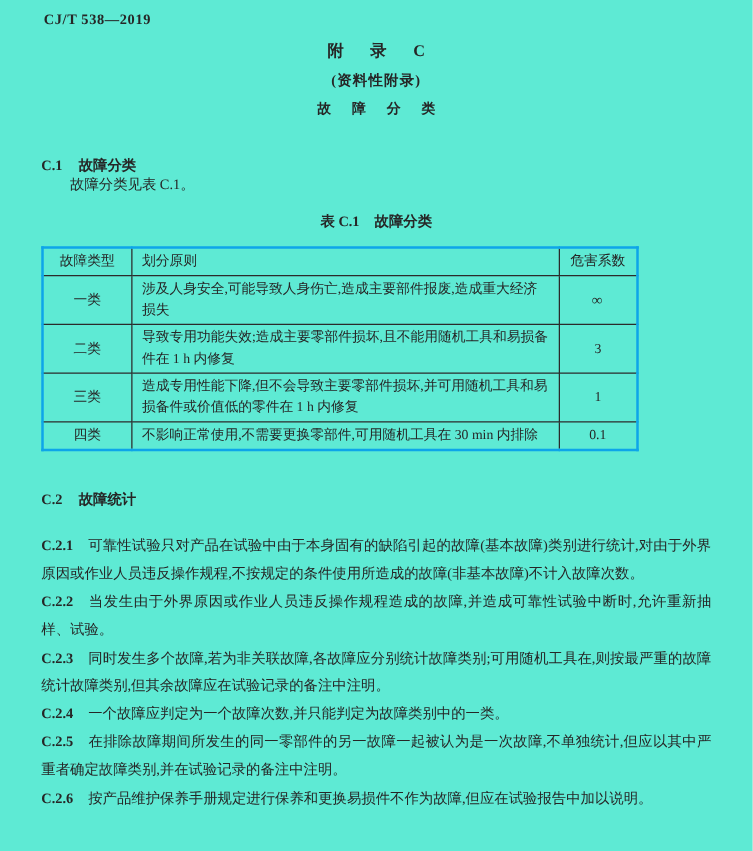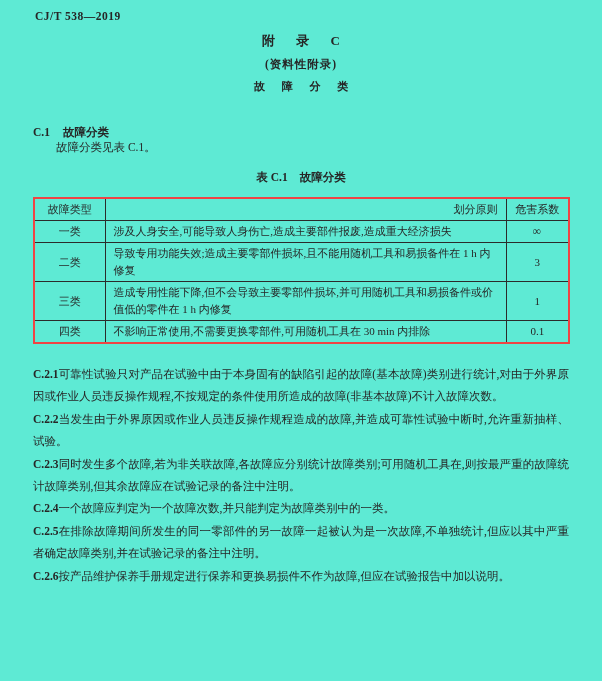--- a/index.html
+++ b/index.html
@@ -61,48 +61,49 @@
 
   .table-caption {
     margin-top: 15px;
     text-align: center;
     font-weight: 700;
   }
   .table-caption .cap-num { margin-right: 12px; }
 
   table.fault-table {
     margin-top: 12px;
-    width: 537px;
+    width: 478px;
     border-collapse: collapse;
-    border: 2px solid #ef4444;
+    border: 2px solid #0ea5e9;
     font-size: 11px;
     table-layout: fixed;
   }
   .fault-table th, .fault-table td {
     border: 1px solid #2b2b2b;
     padding: 2px 8px;
     line-height: 17px;
   }
-  .fault-table th { font-weight: 400; text-align: right; height: 22px; }
+  .fault-table th { font-weight: 400; text-align: left; height: 22px; }
   .fault-table td { height: 21px; }
   .fault-table .col-type   { width: 71px; text-align: center; }
   .fault-table .col-coef   { width: 63px; text-align: center; }
   .fault-table td.cell-principle { text-align: left; }
   .fault-table .infinity { font-size: 12px; letter-spacing: 1px; }
 
   .c2-heading { margin-top: 31px; }
 
   .c2-paragraphs {
     margin-top: 19px;
     text-align: justify;
     line-height: 22.4px;
   }
   .c2-paragraphs p { margin: 0; }
   .c2-paragraphs .pnum {
     font-weight: 700;
+    margin-right: 12px;
   }
 </style>
 </head>
 <body>
 
 <div class="page">
 
   <div class="doc-number">CJ/T 538—2019</div>
 
   <div class="content">
@@ -148,20 +149,23 @@
           <td class="col-coef">1</td>
         </tr>
         <tr>
           <td class="col-type">四类</td>
           <td class="cell-principle">不影响正常使用,不需要更换零部件,可用随机工具在 30 min 内排除</td>
           <td class="col-coef">0.1</td>
         </tr>
       </tbody>
     </table>
 
+    <div class="section-heading c2-heading">
+      <span class="sec-num">C.2</span><span>故障统计</span>
+    </div>
 
     <div class="c2-paragraphs">
       <p><span class="pnum">C.2.1</span><span>可靠性试验只对产品在试验中由于本身固有的缺陷引起的故障(基本故障)类别进行统计,对由于外界原因或作业人员违反操作规程,不按规定的条件使用所造成的故障(非基本故障)不计入故障次数。</span></p>
       <p><span class="pnum">C.2.2</span><span>当发生由于外界原因或作业人员违反操作规程造成的故障,并造成可靠性试验中断时,允许重新抽样、试验。</span></p>
       <p><span class="pnum">C.2.3</span><span>同时发生多个故障,若为非关联故障,各故障应分别统计故障类别;可用随机工具在,则按最严重的故障统计故障类别,但其余故障应在试验记录的备注中注明。</span></p>
       <p><span class="pnum">C.2.4</span><span>一个故障应判定为一个故障次数,并只能判定为故障类别中的一类。</span></p>
       <p><span class="pnum">C.2.5</span><span>在排除故障期间所发生的同一零部件的另一故障一起被认为是一次故障,不单独统计,但应以其中严重者确定故障类别,并在试验记录的备注中注明。</span></p>
       <p><span class="pnum">C.2.6</span><span>按产品维护保养手册规定进行保养和更换易损件不作为故障,但应在试验报告中加以说明。</span></p>
     </div>
 

